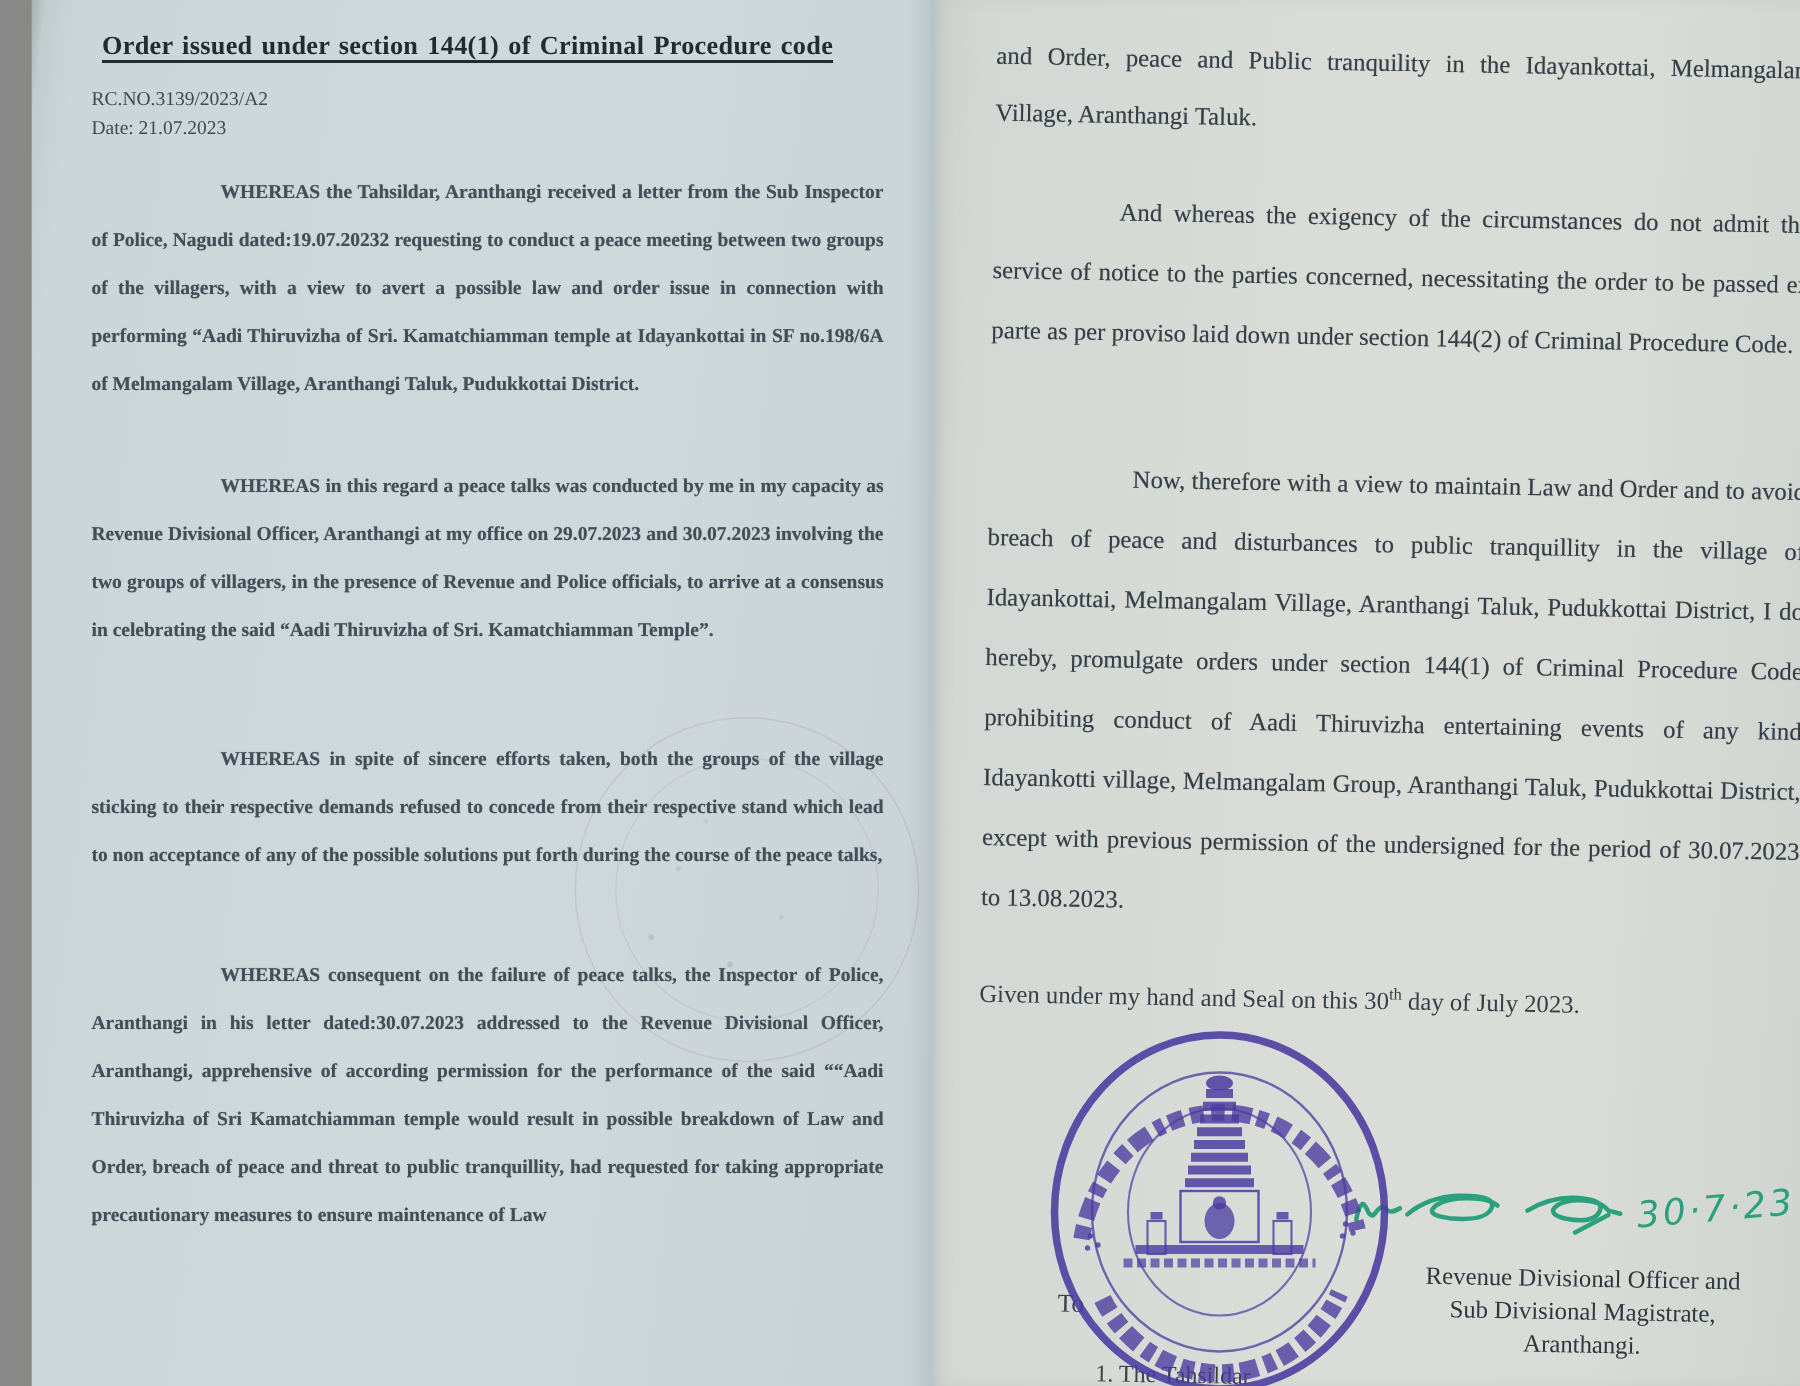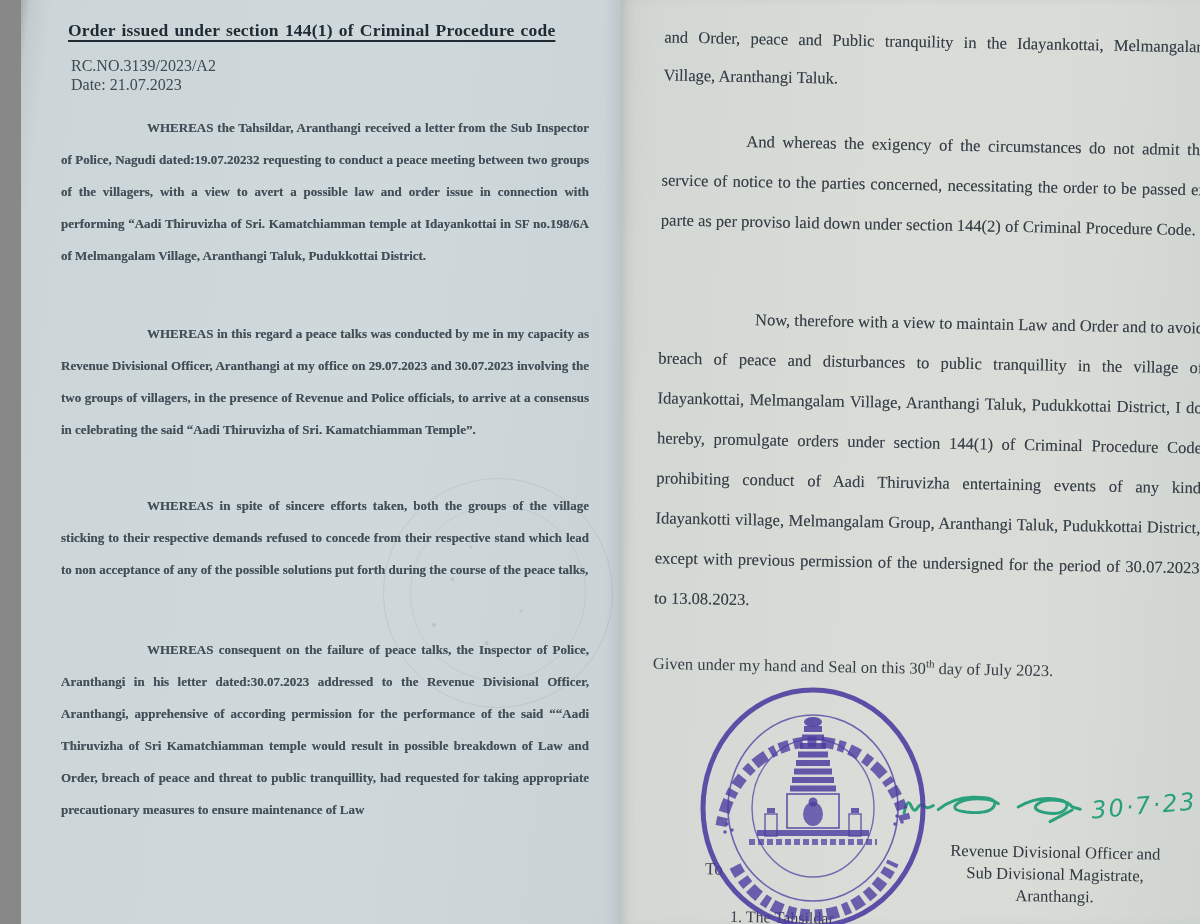--- a/index.html
+++ b/index.html
@@ -22,22 +22,22 @@
     left:600px;
     background:linear-gradient(93deg,#ccd1cd 0,#d4d8d4 6%,#d9dcd7 45%,#d8dbd6 75%,#cfd4d0 100%);
     box-shadow:inset 8px 0 14px -8px rgba(90,100,100,.30);
   }
   .title{
     position:absolute;left:47px;top:20px;width:522px;margin:0;
     font-size:17.5px;font-weight:bold;color:#202b34;letter-spacing:.2px;word-spacing:1.5px;
     text-decoration:underline;text-underline-offset:4px;text-decoration-thickness:2px;
   }
   .refrow{
-    position:absolute;top:56px;left:50px;right:38px;display:flex;
-    font-size:16px;color:#3d4954;line-height:19px;
+    position:absolute;top:56px;left:40px;right:38px;display:flex;
+    font-size:13px;color:#3d4954;line-height:19px;
   }
   .office{text-align:center;padding-right:14px;}
   .para{
     position:absolute;left:40px;width:528px;margin:0;
     font-size:13px;line-height:32px;color:#424e58;text-align:justify;
     text-shadow:0 0 .5px rgba(66,78,88,.55);
     font-weight:bold;
   }
   .indent{text-indent:86px;}
   
@@ -86,21 +86,21 @@
     <h1 class="title">Order issued under section 144(1) of Criminal Procedure code</h1>
 
     <div class="refrow">
       <div>
         <div>RC.NO.3139/2023/A2</div>
         <div>Date: 21.07.2023</div>
       </div>
     </div>
 
     <p class="para indent" style="top:112px">WHEREAS the Tahsildar, Aranthangi received a letter from the Sub Inspector of Police, Nagudi dated:19.07.20232 requesting to conduct a peace meeting between two groups of the villagers, with a view to avert a possible law and order issue in connection with performing “Aadi Thiruvizha of Sri. Kamatchiamman temple at Idayankottai in SF no.198/6A of Melmangalam Village, Aranthangi Taluk, Pudukkottai District.</p>
-    <p class="para indent" style="top:318px">WHEREAS in this regard a peace talks was conducted by me in my capacity as Revenue Divisional Officer, Aranthangi at my office on 29.07.2023 and 30.07.2023 involving the two groups of villagers, in the presence of Revenue and Police officials, to arrive at a consensus in celebrating the said “Aadi Thiruvizha of Sri. Kamatchiamman Temple”.</p>
+    <p class="para indent" style="top:308px">WHEREAS in this regard a peace talks was conducted by me in my capacity as Revenue Divisional Officer, Aranthangi at my office on 29.07.2023 and 30.07.2023 involving the two groups of villagers, in the presence of Revenue and Police officials, to arrive at a consensus in celebrating the said “Aadi Thiruvizha of Sri. Kamatchiamman Temple”.</p>
     <p class="para indent" style="top:490px">WHEREAS in spite of sincere efforts taken, both the groups of the village sticking to their respective demands refused to concede from their respective stand which lead to non acceptance of any of the possible solutions put forth during the course of the peace talks,</p>
     <p class="para indent" style="top:634px">WHEREAS consequent on the failure of peace talks, the Inspector of Police, Aranthangi in his letter dated:30.07.2023 addressed to the Revenue Divisional Officer, Aranthangi, apprehensive of according permission for the performance of the said ““Aadi Thiruvizha of Sri Kamatchiamman temple would result in possible breakdown of Law and Order, breach of peace and threat to public tranquillity,  had requested for taking appropriate precautionary measures to ensure maintenance of  Law</p>
 
     <div class="ghost"></div>
   </section>
 
   <section class="page page-right">
     <div class="tilt">
       <p class="rpara rp1">and Order, peace and Public tranquility in the Idayankottai, Melmangalam Village,  Aranthangi Taluk.</p>
       <p class="rpara rp2">And whereas the exigency of the circumstances do not admit the service of notice to the parties concerned, necessitating the order to be passed ex parte as per proviso laid down under section 144(2) of Criminal Procedure Code.</p>

